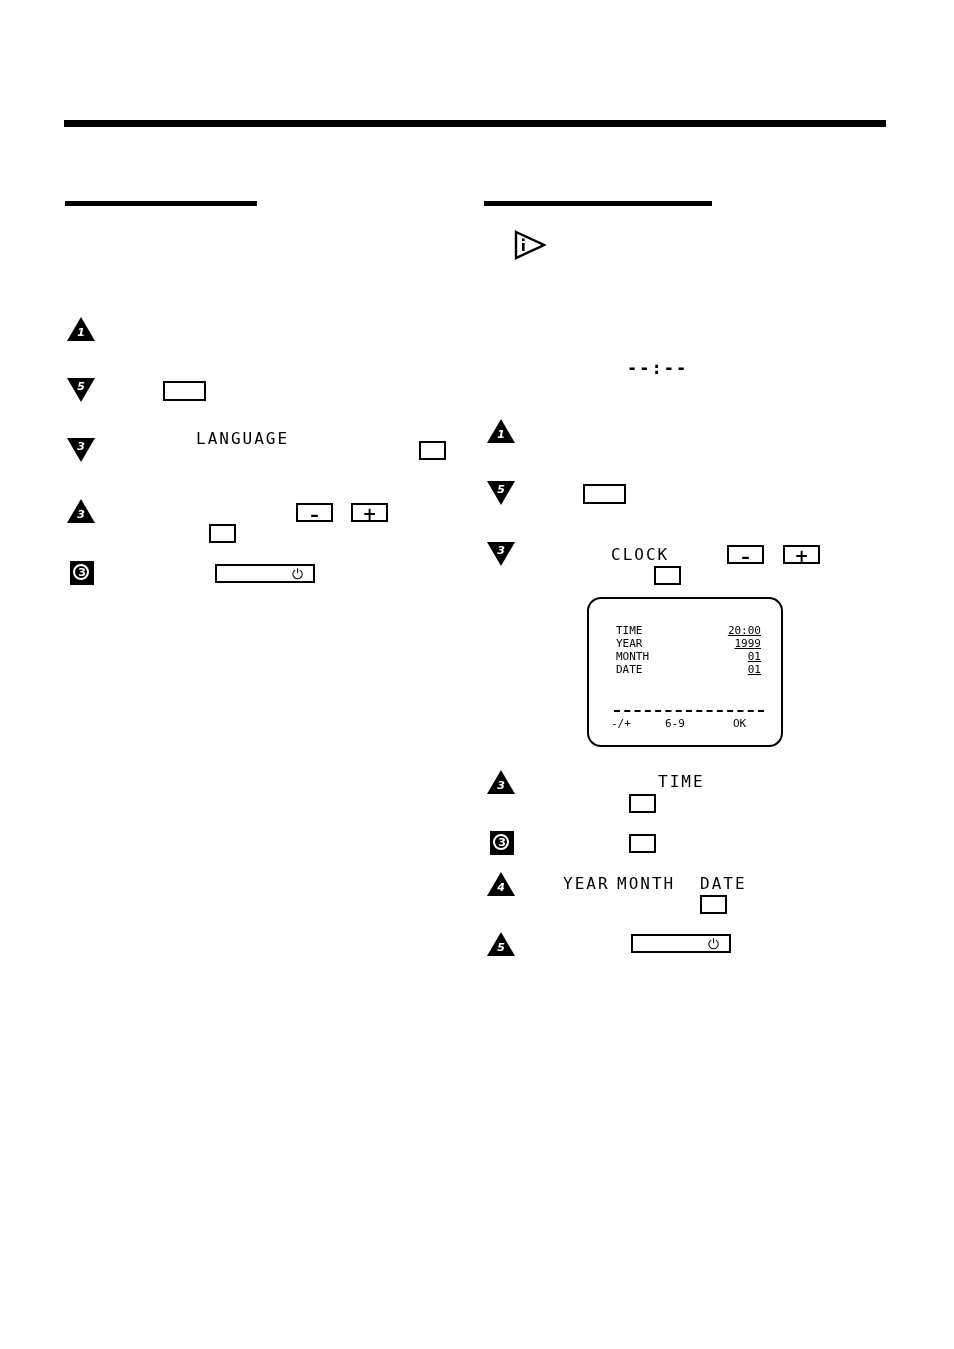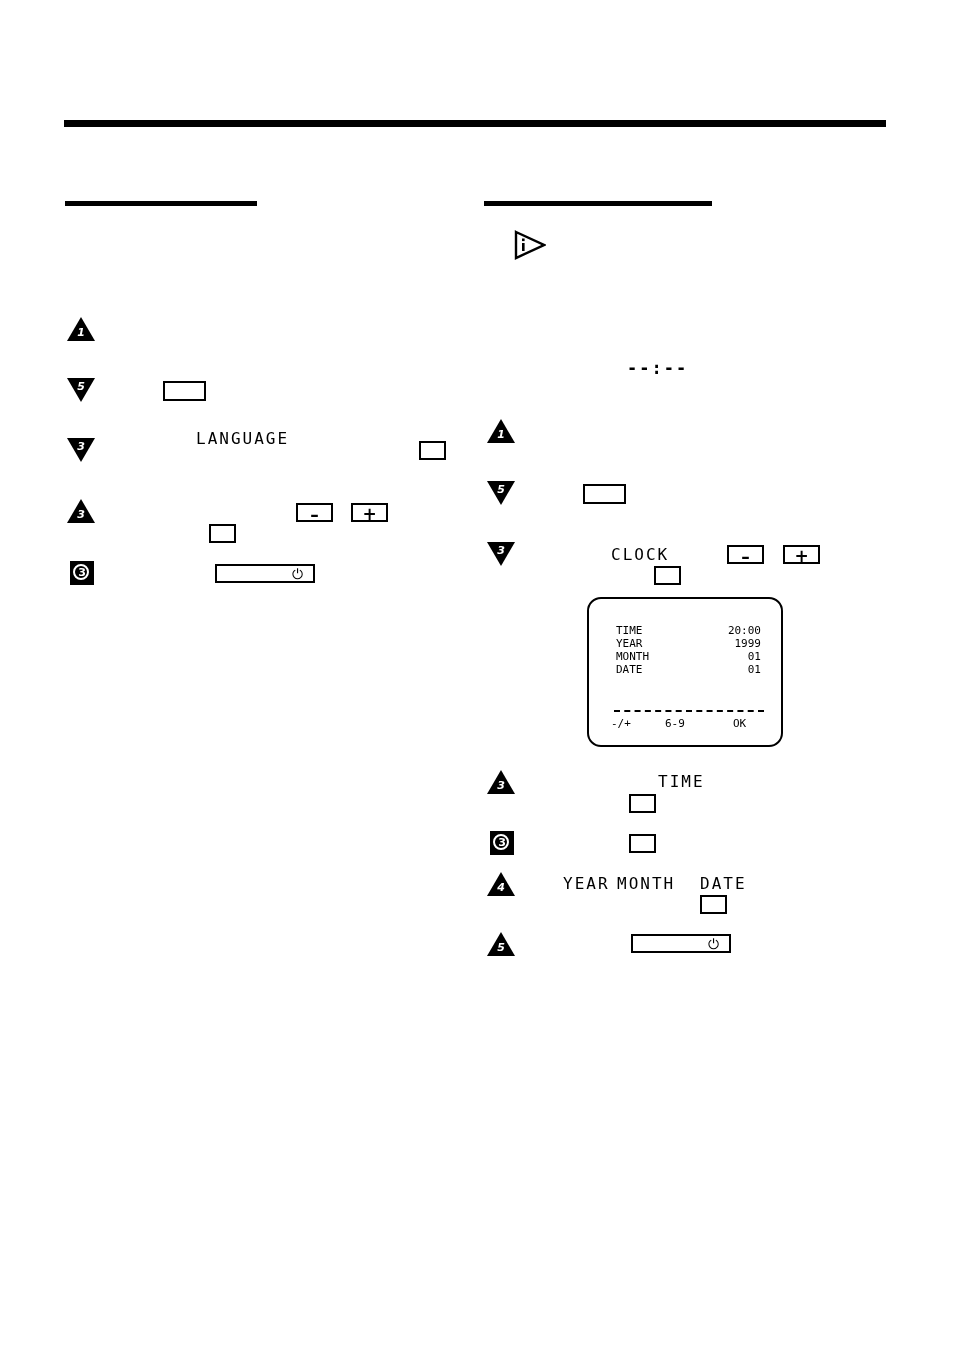--- a/index.html
+++ b/index.html
@@ -167,21 +167,21 @@
   }
   .osd-row {
     position: relative;
     height: 13px;
     font-family: "DejaVu Sans Mono", monospace;
     font-size: 11px;
     color: #000;
     line-height: 13px;
   }
   .osd-row .k { position: absolute; left: 0; }
-  .osd-row .v { position: absolute; right: 0; }
+  .osd-row .v { position: absolute; right: 0; text-decoration: underline; }
   .osd-sep {
     position: absolute;
     left: 25px;
     top: 111px;
     width: 150px;
     height: 0;
     border-top: 2px dashed #000;
   }
   .osd-foot {
     position: absolute;

